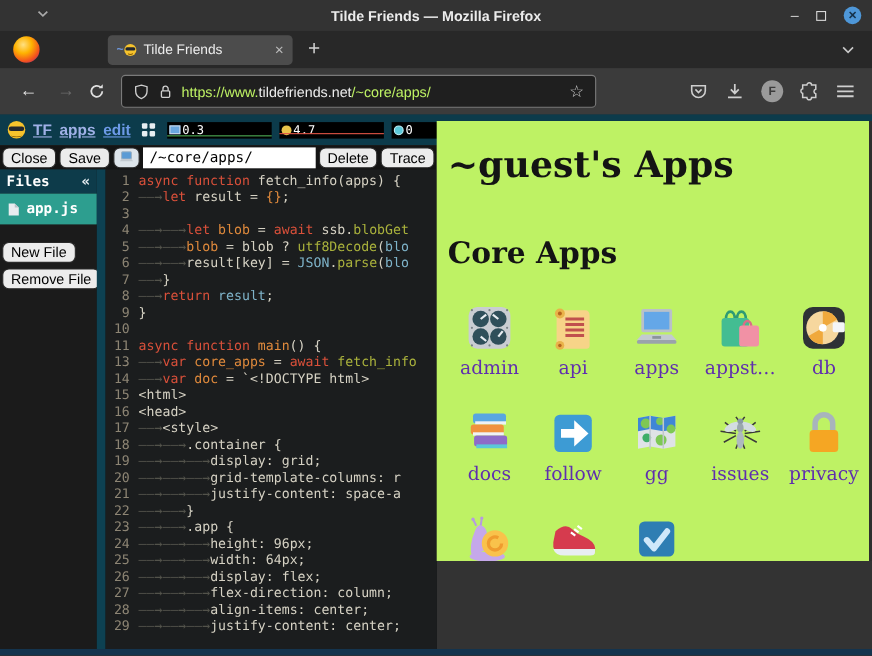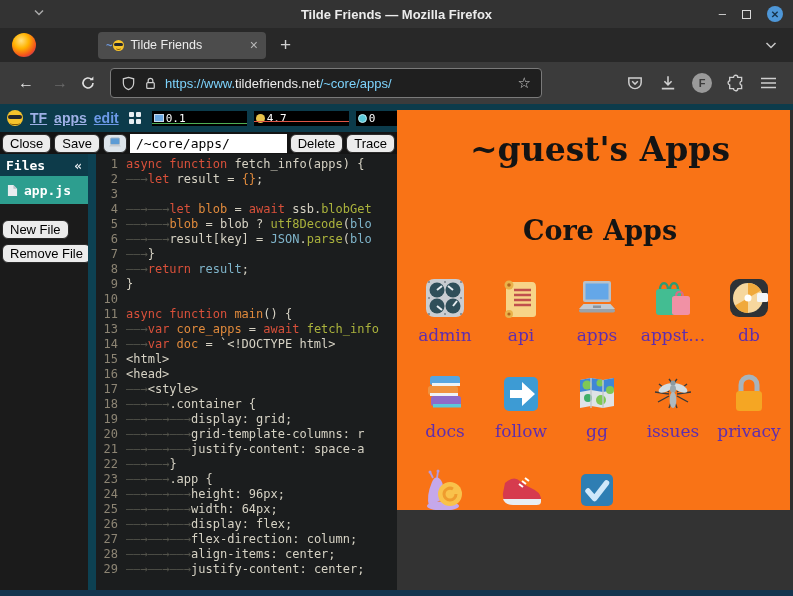--- a/index.html
+++ b/index.html
@@ -31,21 +31,21 @@
   .tab-close { color:#b8b8b8; font-size:14px; }
   .newtab { color:#d0d0d0; font-size:19px; margin-left:14px; }
   .alltabs-chev { margin-left:auto; margin-right:6px; }
 
   .navbar { height:42px; background:#3b3b3b; display:flex; align-items:center; padding:0 12px; }
   .nav-btn { width:28px; text-align:center; font-size:16px; color:#e4e4e4; margin-right:6px; }
   .nav-btn.disabled { color:#6a6a6a; }
   .urlbar { margin-left:8px; width:432px; height:30px; background:#1f1f1f; border:1px solid #7a7a7a;
             border-radius:4px; display:flex; align-items:center; padding:0 10px; gap:7px; }
   .url-text { font-size:13px; white-space:nowrap; overflow:hidden; flex:1; }
-  .url-dim { color:#7dd3fc;margin-top:24px; } .url-host { color:#ececec; }
+  .url-dim { color:#bef264;margin-top:24px; } .url-host { color:#ececec; }
   .star { color:#d0d0d0; font-size:15px; }
   .nav-icons { margin-left:auto; display:flex; align-items:center; gap:15px; padding-right:4px; }
   .f-badge { width:20px; height:20px; border-radius:50%; background:#9a9a9a; color:#3b3b3b;
              font-size:11px; font-weight:bold; display:flex; align-items:center; justify-content:center; }
 
   
   .tf-header { height:28px; background:#0c3b4b; display:flex; align-items:center; padding:0 7px; gap:7px; }
   .tf-link { font-size:14px; font-weight:bold; text-decoration:underline; color:#9fb0e6; }
   .tf-link.edit { color:#6d9ae8; }
   .grid-icon { width:13px; height:13px; display:grid; grid-template-columns:5px 5px; grid-template-rows:5px 5px; gap:2px; margin:0 3px; }
@@ -85,22 +85,22 @@
   .divider { width:8px; background:#0d4152; }
 
   .editor { flex:1; background:#1b1d1e; overflow:hidden; padding-top:3px;
             font-family:"DejaVu Sans Mono", monospace; font-size:12px; }
   .code-line { height:15px; line-height:15px; display:flex; white-space:pre; }
   .ln { width:30px; flex:none; text-align:right; padding-right:8px; color:#8d8574; }
   .tok-t { color:#53534b; } .tok-k { color:#d9503a; } .tok-o { color:#e08a3c; }
   .tok-f { color:#aab23c; } .tok-c { color:#7fb4ca; } .tok-w { color:#d6d2c4; }
 
   
-  .apps-panel { width:396px; margin-top:-22px; height:400px; background:#f97316; position:relative;
-                padding-left:10px; overflow:hidden;text-align:center; }
+  .apps-panel { width:396px; margin-top:-22px; height:400px; background:#bef264; position:relative;
+                padding-left:10px; overflow:hidden; }
   .apps-h1 { font-family:"DejaVu Serif", serif; font-weight:bold; font-size:33px; color:#141414; margin-top:20px; }
   .apps-h2 { font-family:"DejaVu Serif", serif; font-weight:bold; font-size:27px; color:#141414; margin-top:46px; }
   .app-grid { margin-top:28px; display:grid; grid-template-columns:repeat(5,76px); row-gap:22px; }
   .app-cell { width:76px; height:74px; display:flex; flex-direction:column; align-items:center; }
   .app-cell svg { width:48px; height:48px; flex:none; }
   .app-label { margin-top:3px; font-family:"DejaVu Serif", serif; font-size:17px; color:#5f2eae; white-space:nowrap; }
   .right-strip { position:absolute; right:0; top:0; bottom:0; width:3px; background:#2e2e2e; }
 
   .bottom-bar { height:6px; background:#14344e; }
 
@@ -179,21 +179,21 @@
   <a class="tf-link">apps</a>
   <a class="tf-link edit">edit</a>
   <span class="grid-icon">
       <span></span>
       <span></span>
       <span></span>
       <span></span>
     </span>
   <span class="gauge">
     <span class="gauge-icon gi-cpu"></span>
-    <span class="gauge-value">0.1</span>
+    <span class="gauge-value">0.3</span>
     <span class="spark green"></span>
   </span>
   <span class="gauge">
     <span class="gauge-icon gi-mem"></span>
     <span class="gauge-value">4.7</span>
     <span class="spark red"></span>
   </span>
   <span class="gauge">
     <span class="gauge-icon gi-net"></span>
     <span class="gauge-value">0</span>

